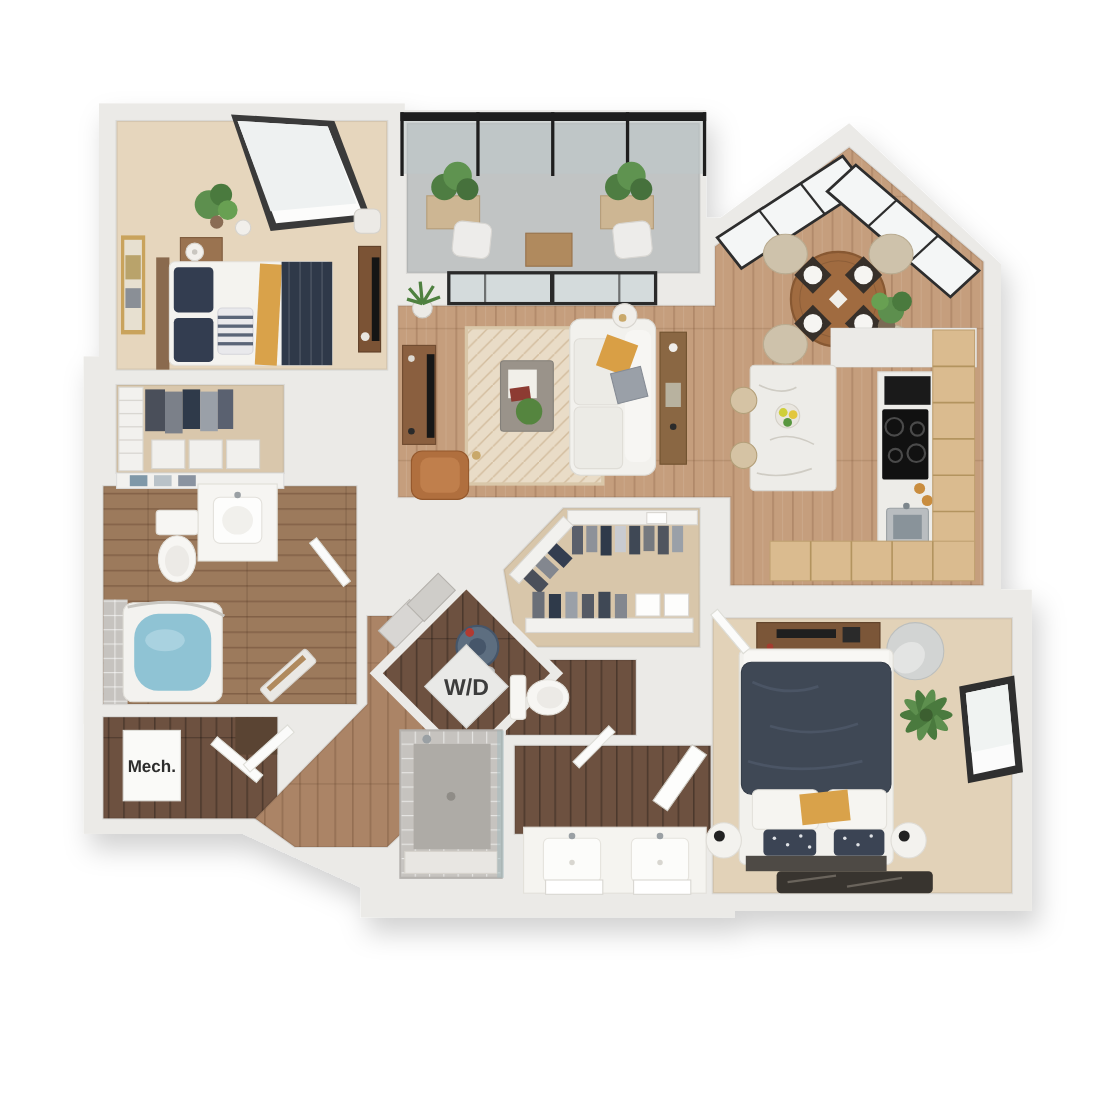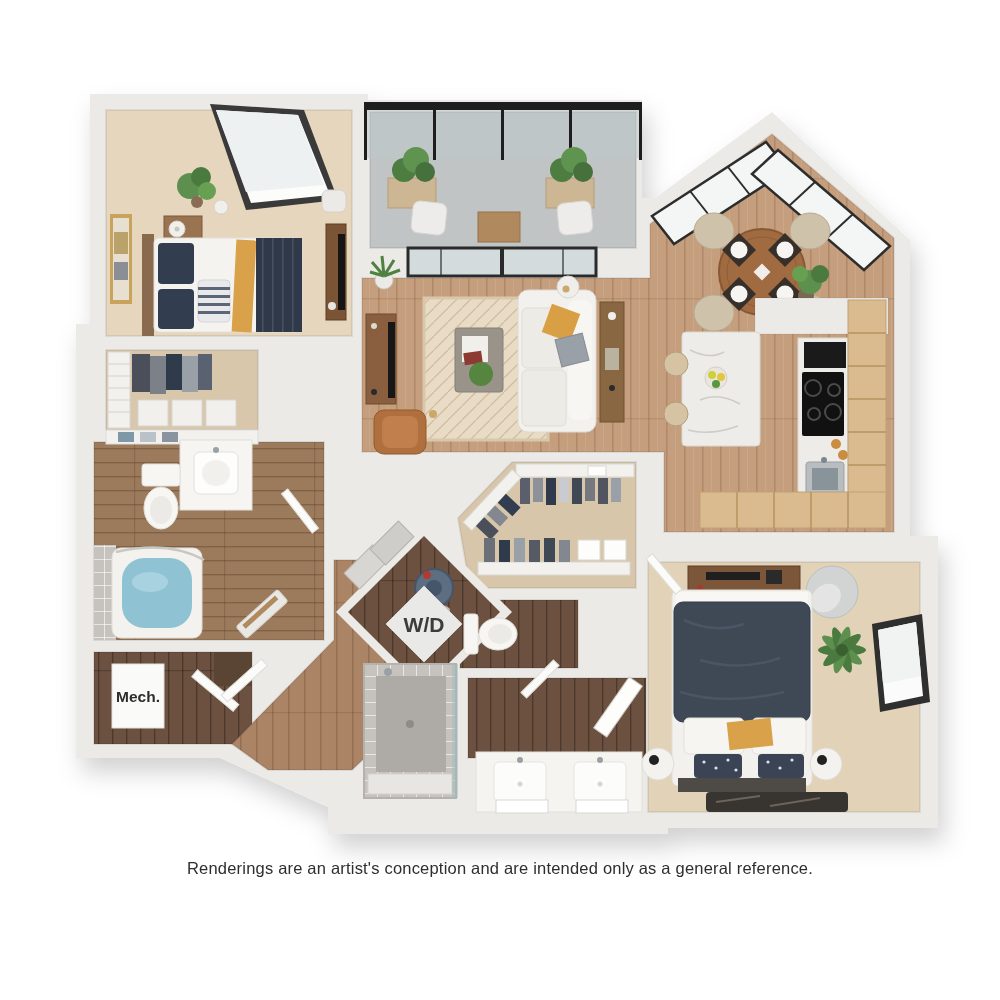--- a/index.html
+++ b/index.html
@@ -513,15 +513,14 @@
     <g>
       <polygon points="872,624 922,614 930,702 880,712" fill="#2f2f2f"></polygon>
       <polygon points="878,630 916,622 923,696 885,704" fill="#fbfbfb"></polygon>
       <polygon points="878,630 916,622 921,676 883,684" fill="#f0f3f2"></polygon>
     </g>
     <rect x="660" y="551" width="8" height="46" fill="#fbfbfa" stroke="#deded8" transform="rotate(-40 664 574)"></rect>
   </g>
 </svg>
 
 <div class="disclaimer">
-  <div>Renderings are an artist's conception and are intended only as a general reference.</div>
 </div>
 </div>
 
 </body></html>

